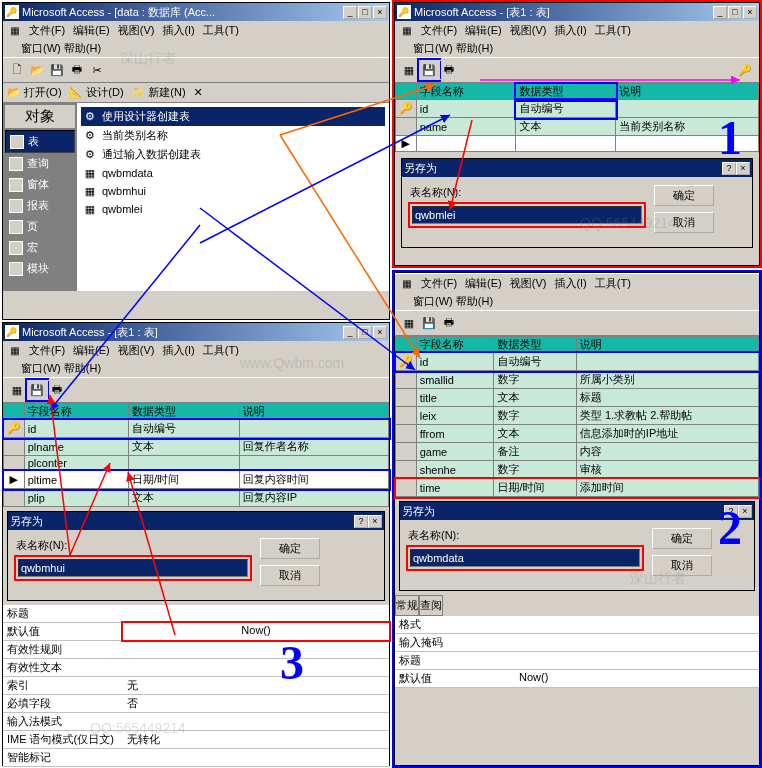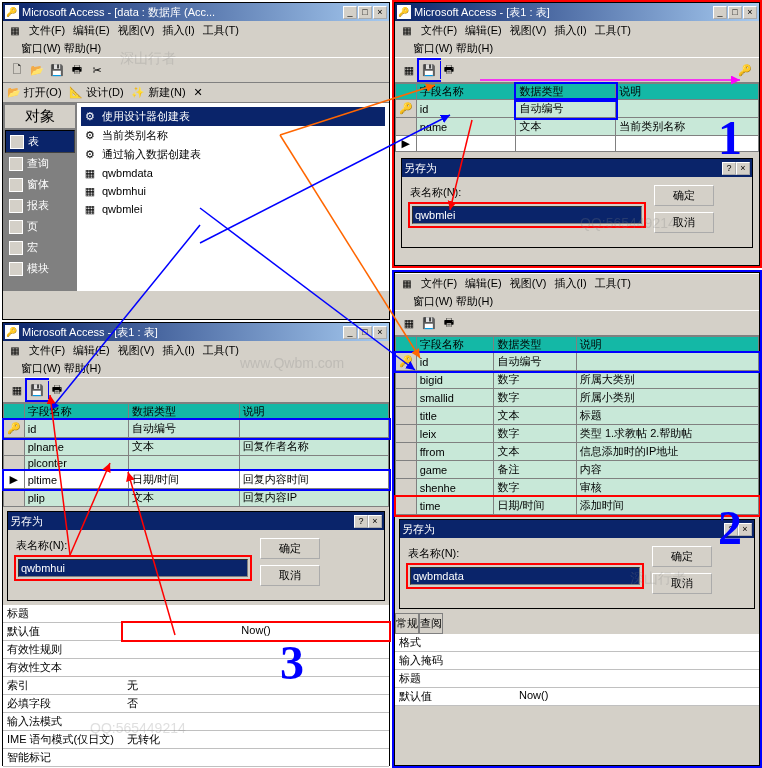--- a/index.html
+++ b/index.html
@@ -404,26 +404,20 @@
             <th style="width:14px"></th>
             <th>字段名称</th>
             <th>数据类型</th>
             <th>说明</th>
           </tr>
       <tr class="hl-blue">
             <td class="rowsel">🔑</td>
             <td>id</td>
             <td>自动编号</td>
             <td></td>
-          </tr>
-      <tr>
-            <td class="rowsel"></td>
-            <td>bigid</td>
-            <td>数字</td>
-            <td>所属大类别</td>
           </tr>
       <tr>
             <td class="rowsel"></td>
             <td>smallid</td>
             <td>数字</td>
             <td>所属小类别</td>
           </tr>
       <tr>
             <td class="rowsel"></td>
             <td>title</td>

